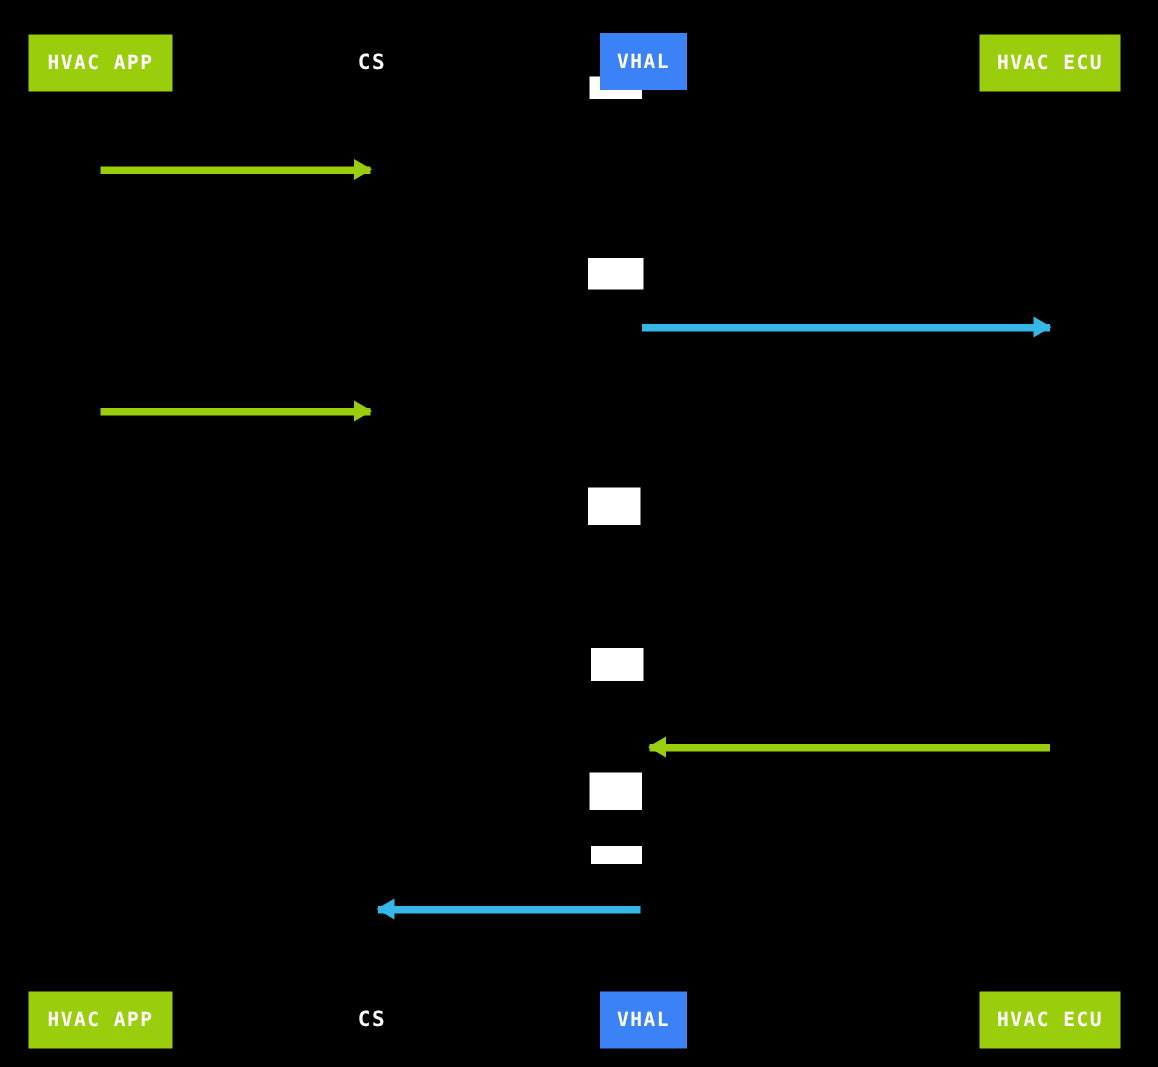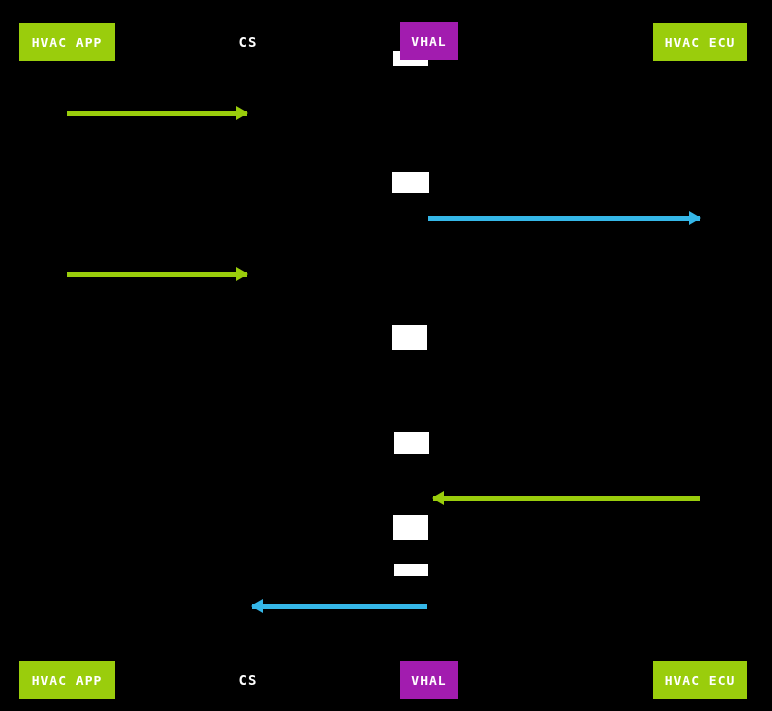--- a/index.html
+++ b/index.html
@@ -24,21 +24,21 @@
     align-items: center;
     justify-content: center;
     color: #ffffff;
     font-family: "DejaVu Sans Mono", "Liberation Mono", monospace;
     font-weight: bold;
     letter-spacing: 1px;
     white-space: pre;
     box-sizing: border-box;
   }
   .actor-box.green { background: #9ACD0C; }
-  .actor-box.blue  { background: #a21caf; }
+  .actor-box.blue  { background: #3b82f6; }
   .actor-box.plain { background: transparent; }
 
   .lifeline {
     position: absolute;
     width: 1px;
     background: transparent;
   }
 
   .msg {
     position: absolute;

